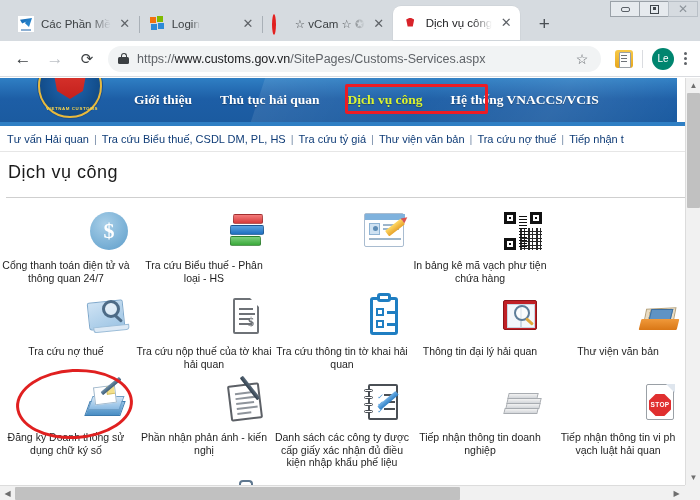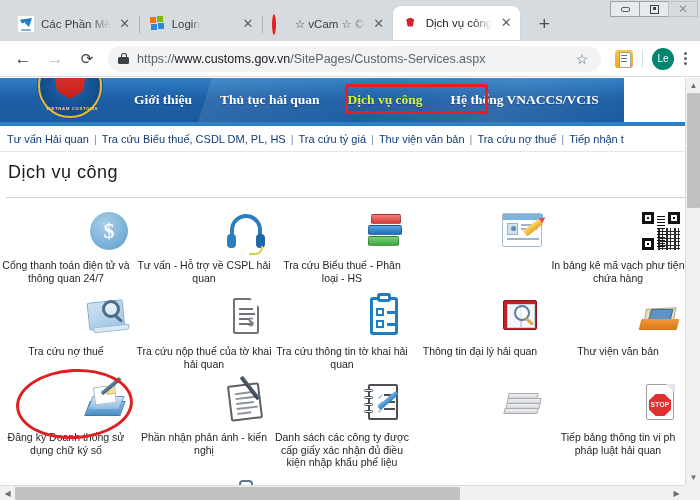--- a/index.html
+++ b/index.html
@@ -138,21 +138,21 @@
   }
   .kebab { width: 22px; flex:0 0 22px; text-align:center; margin-right: 4px; color:#5f6368; }
   .kebab i { display:block; width:3px;height:3px;border-radius:50%;background:#5f6368;margin:2px auto;}
 
   
   .page {
     position: absolute; top: 78px; left: 0; width: 700px; height: 422px;
     background: #ffffff; overflow: hidden;
   }
   .site-header {
-    position: relative; height: 44px; width: 624px;
+    position: relative; height: 44px; width: 677px;
     background: linear-gradient(180deg,#2f7fc4 0%, #1d5ea6 48%, #1b5ba0 100%);
     overflow: hidden;
   }
   .site-header::after {
     content:""; position:absolute; right:0; top:-20px; width:420px; height:90px;
     background: linear-gradient(110deg, rgba(255,255,255,0.10) 0%, rgba(255,255,255,0.02) 40%, rgba(255,255,255,0.09) 70%, rgba(255,255,255,0) 100%);
     transform: skewX(-18deg);
   }
   .emblem {
     position: absolute; left: 38px; top: -24px; width: 64px; height: 64px;
@@ -524,30 +524,20 @@
 
       <div class="row">
         <div class="cell">
           <div class="ico">
               <span class="ic-dollar"></span>
             </div>
           <div class="cap">Cổng thanh toán điện tử và thông quan 24/7</div>
         </div>
         <div class="cell">
           <div class="ico">
-              <span class="ic-head">
-                <i class="earL"></i>
-                <i class="earR"></i>
-                <i class="mic"></i>
-              </span>
-            </div>
-          <div class="cap">Tư vấn - Hỗ trợ về CSPL hải quan</div>
-        </div>
-        <div class="cell">
-          <div class="ico">
               <span class="ic-books">
                 <i></i>
                 <i></i>
                 <i></i>
               </span>
             </div>
           <div class="cap">Tra cứu Biểu thuế - Phân loại - HS</div>
         </div>
         <div class="cell">
           <div class="ico">
@@ -678,28 +668,29 @@
         </div>
         <div class="cell">
           <div class="ico">
               <span class="ic-stack">
                 <i></i>
                 <i></i>
                 <i></i>
                 <i></i>
               </span>
             </div>
+          <div class="cap">Tiếp nhận thông tin doanh nghiệp</div>
         </div>
         <div class="cell">
           <div class="ico">
               <span class="ic-stop">
                 <span class="oct">STOP</span>
               </span>
             </div>
-          <div class="cap">Tiếp bảng thông tin vi ph pháp luật hải quan</div>
+          <div class="cap">Tiếp nhận thông tin vi ph vạch luật hải quan</div>
         </div>
       </div>
 
       <div class="row" style="margin-top:6px">
         <div class="cell">
           <div class="ico">
               <span class="ic-chart">
                 <i></i>
                 <i></i>
               </span>

